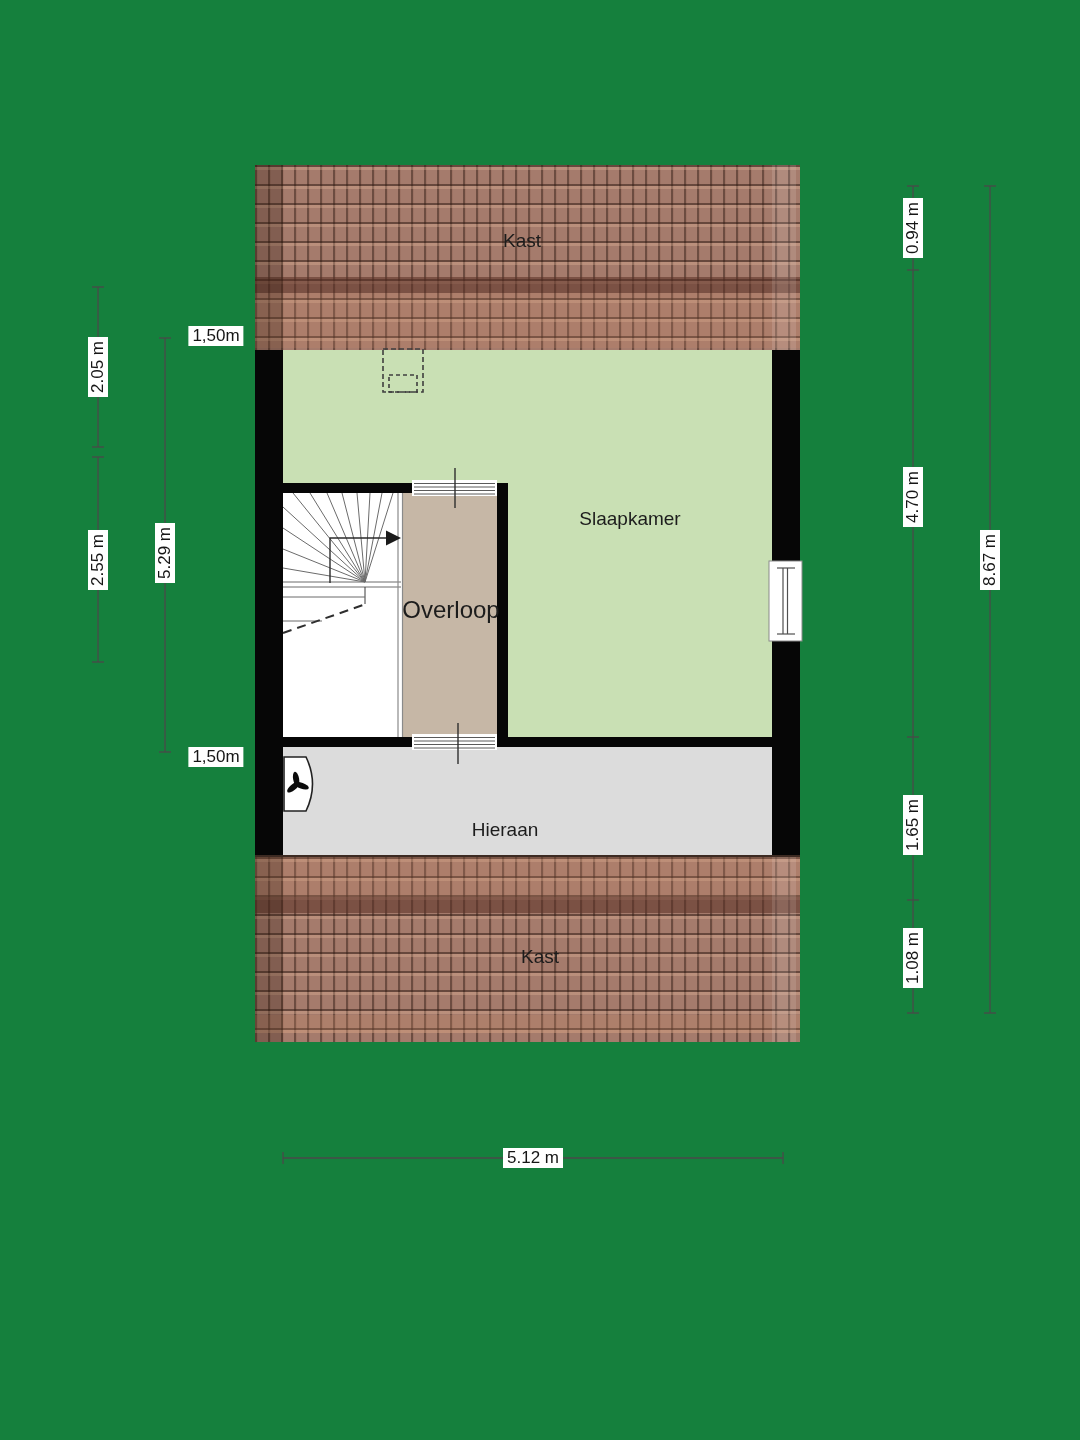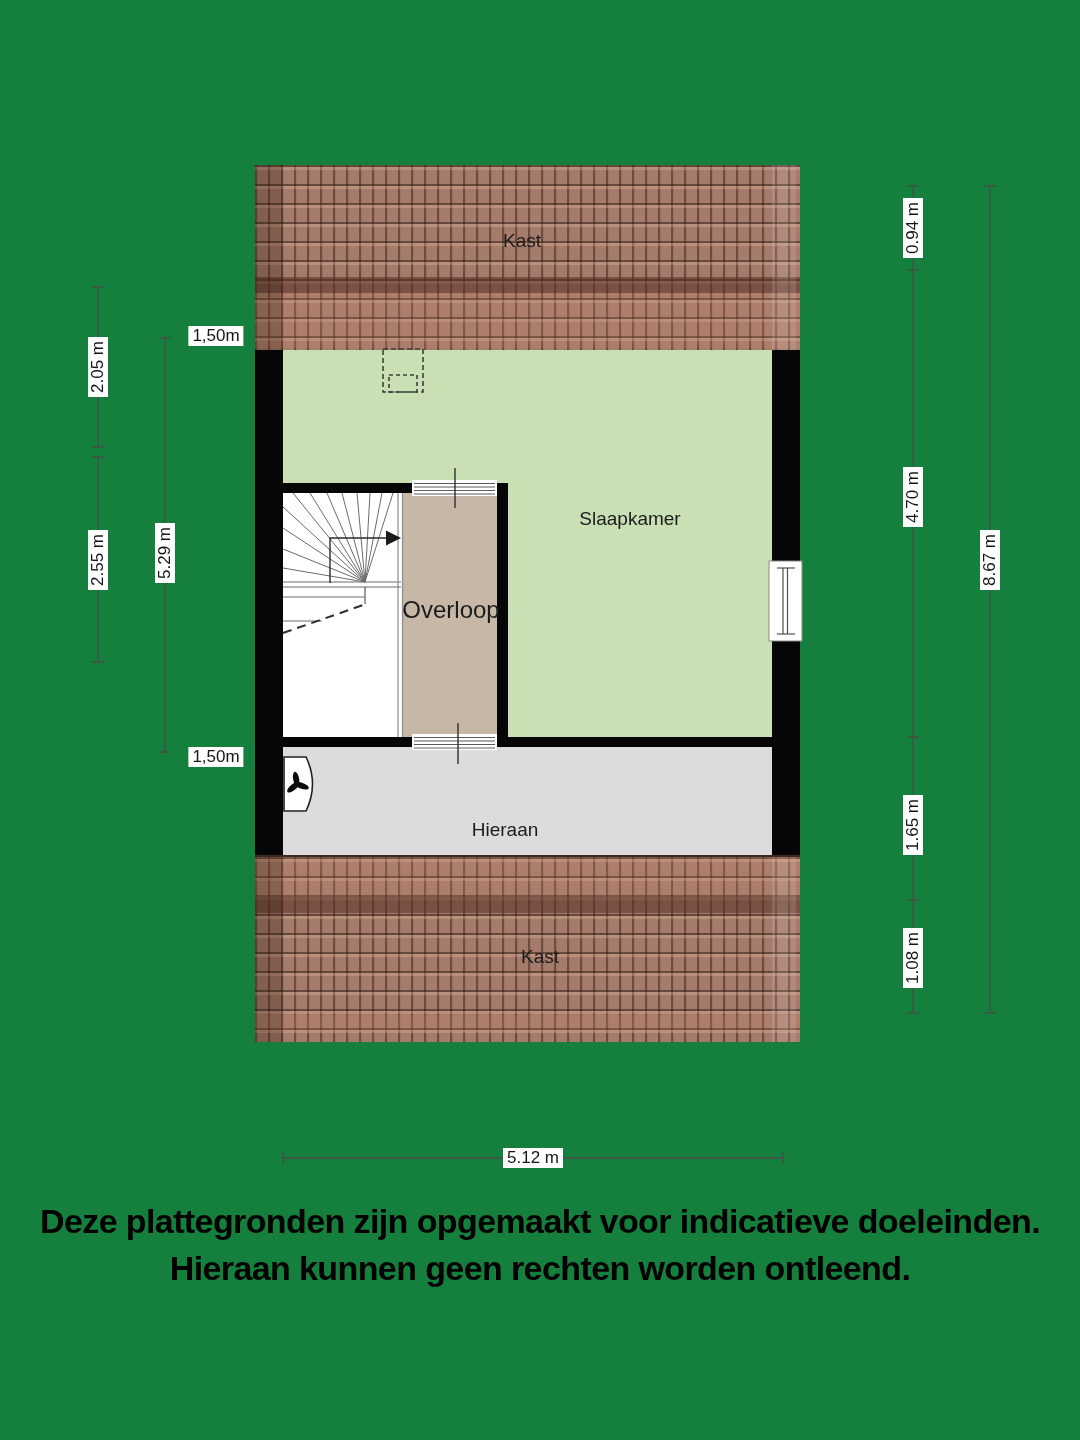--- a/index.html
+++ b/index.html
@@ -191,18 +191,14 @@
   <span class="dim v" style="left:165px;top:553px;">5.29 m</span>
   <span class="dim h plain" style="left:216px;top:336px;">1,50m</span>
   <span class="dim h plain" style="left:216px;top:757px;">1,50m</span>
   <span class="dim v" style="left:913px;top:228px;">0.94 m</span>
   <span class="dim v" style="left:913px;top:497px;">4.70 m</span>
   <span class="dim v" style="left:913px;top:825px;">1.65 m</span>
   <span class="dim v" style="left:913px;top:958px;">1.08 m</span>
   <span class="dim v" style="left:990px;top:560px;">8.67 m</span>
   <span class="dim h" style="left:533px;top:1158px;">5.12 m</span>
 
-  <div class="disclaimer">
-    <div>Deze plattegronden zijn opgemaakt voor indicatieve doeleinden.</div>
-    <div>Hieraan kunnen geen rechten worden ontleend.</div>
-  </div>
 
 </div>
 
 </body></html>

